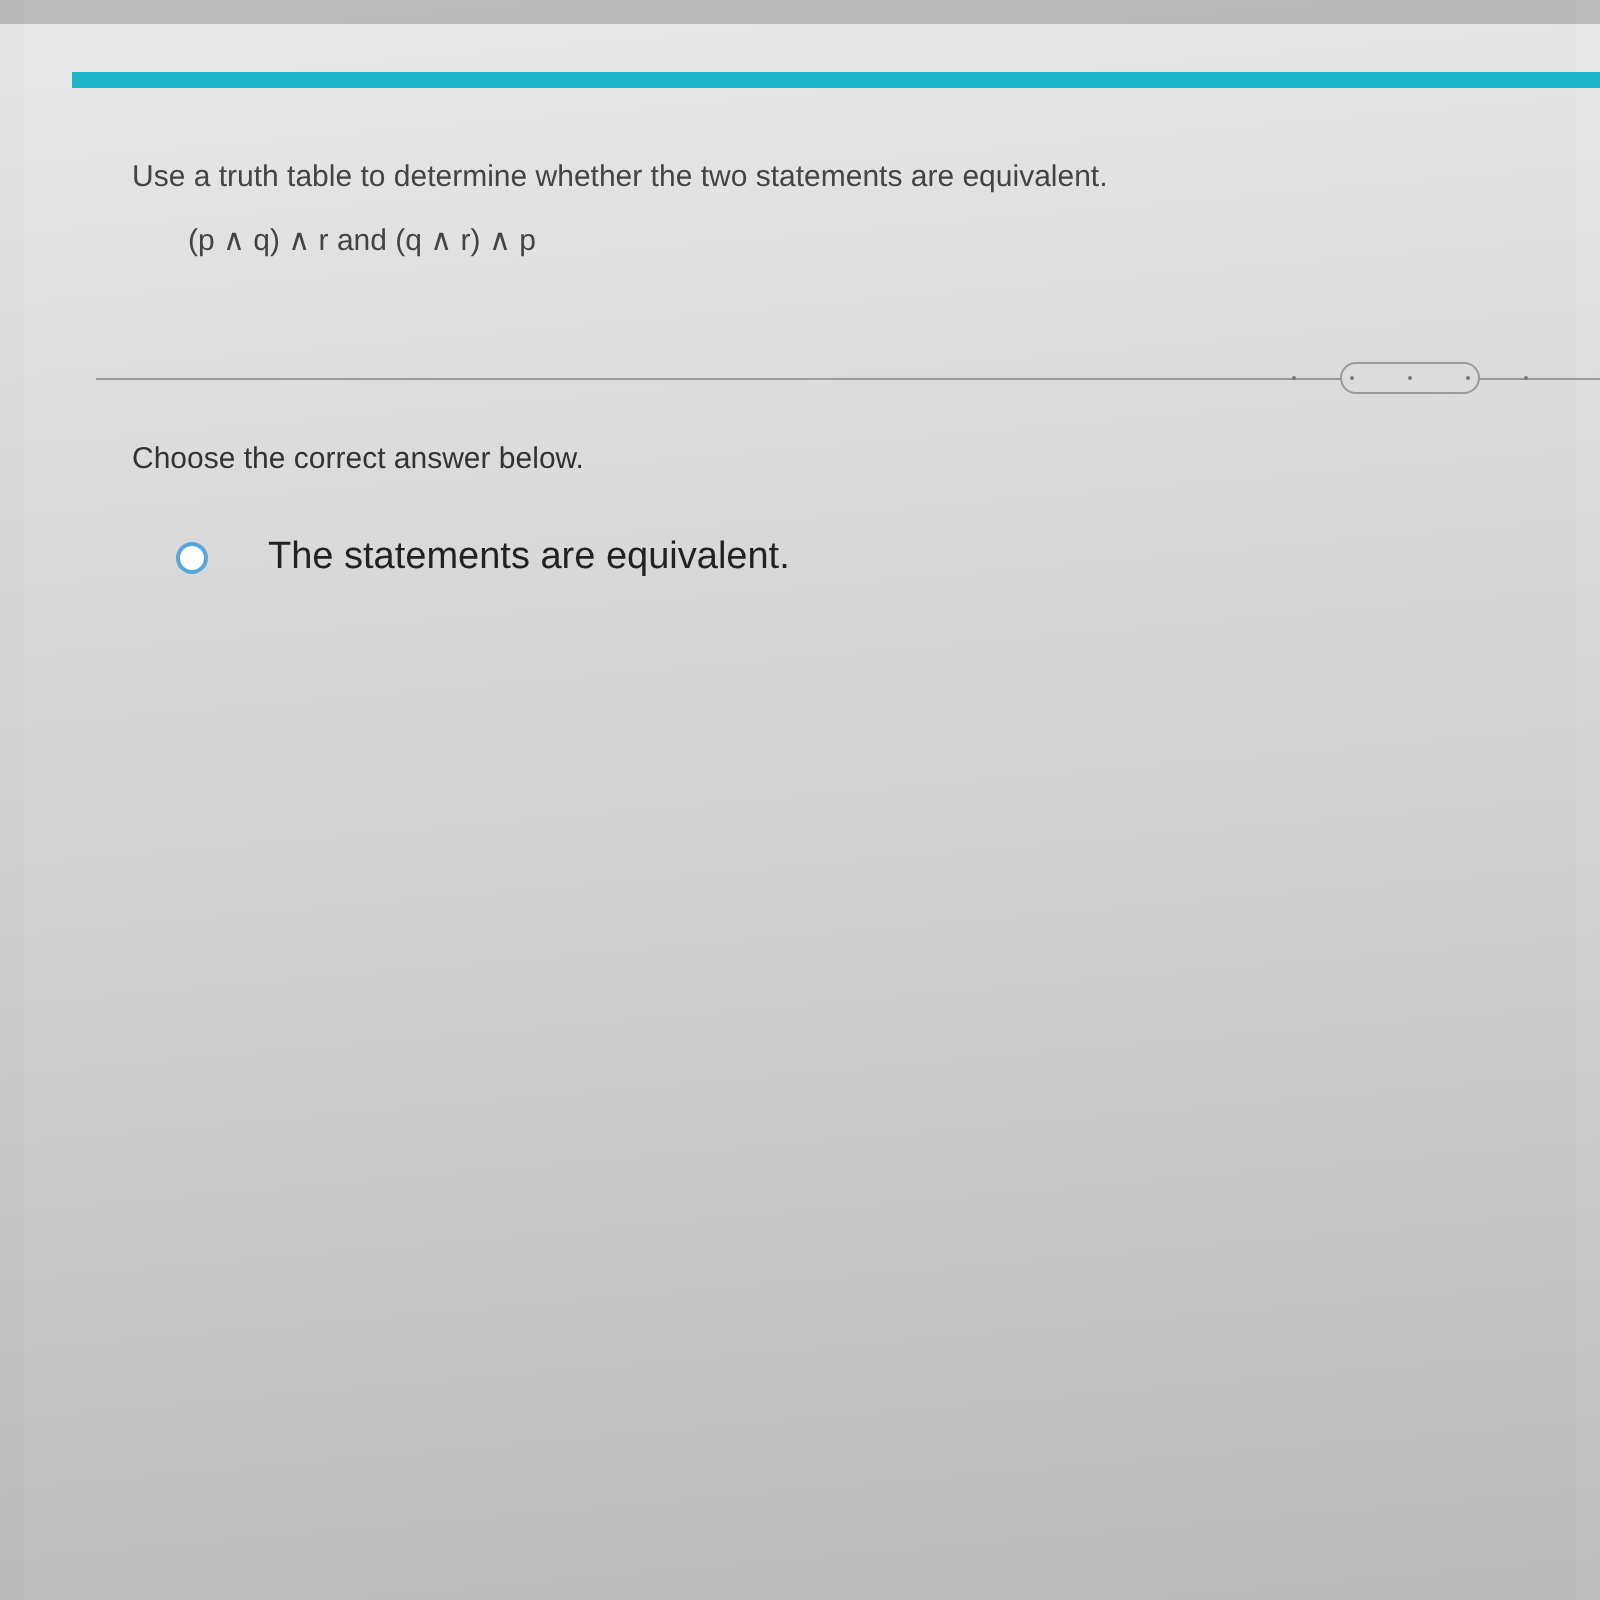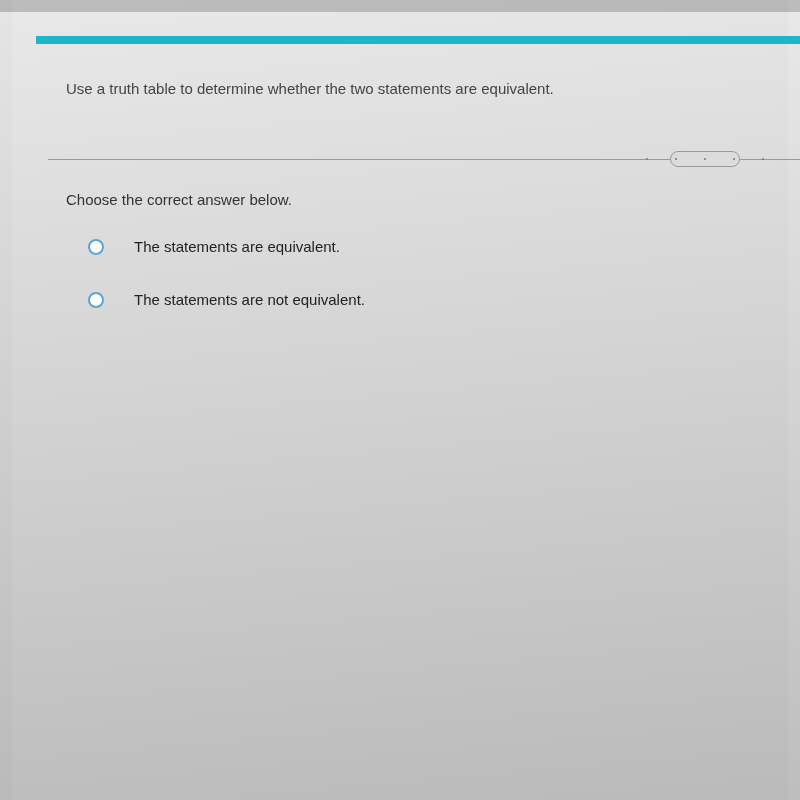--- a/index.html
+++ b/index.html
@@ -87,31 +87,32 @@
     .radio {
       width: 16px;
       height: 16px;
       border: 2px solid #5aa5d8;
       border-radius: 50%;
       background: #fff;
       margin-right: 18px;
       flex-shrink: 0;
     }
     .option-label {
-      font-size: 15px;
+      font-size: 19px;
       color: #222;
     }
   </style>
 </head>
 <body>
 
 <div class="top-bar"></div>
 
 <div class="question-area">
   <div class="question-text">Use a truth table to determine whether the two statements are equivalent.</div>
+  <div class="statements">(p ∧ q) ∧ r and (q ∧ r) ∧ p</div>
 </div>
 
 <div class="divider-row">
   <div class="hr-line"></div>
   <div class="more-pill">
     <div class="more-dots">
       <span></span>
         <span></span>
         <span></span>
         <span></span>
@@ -121,17 +122,13 @@
 </div>
 
 <div class="answer-area">
   <div class="answer-prompt">Choose the correct answer below.</div>
 
   <div class="option">
     <div class="radio"></div>
     <div class="option-label">The statements are equivalent.</div>
   </div>
 
-  <div class="option">
-    <div class="radio"></div>
-    <div class="option-label">The statements are not equivalent.</div>
-  </div>
 </div>
 
 </body></html>

